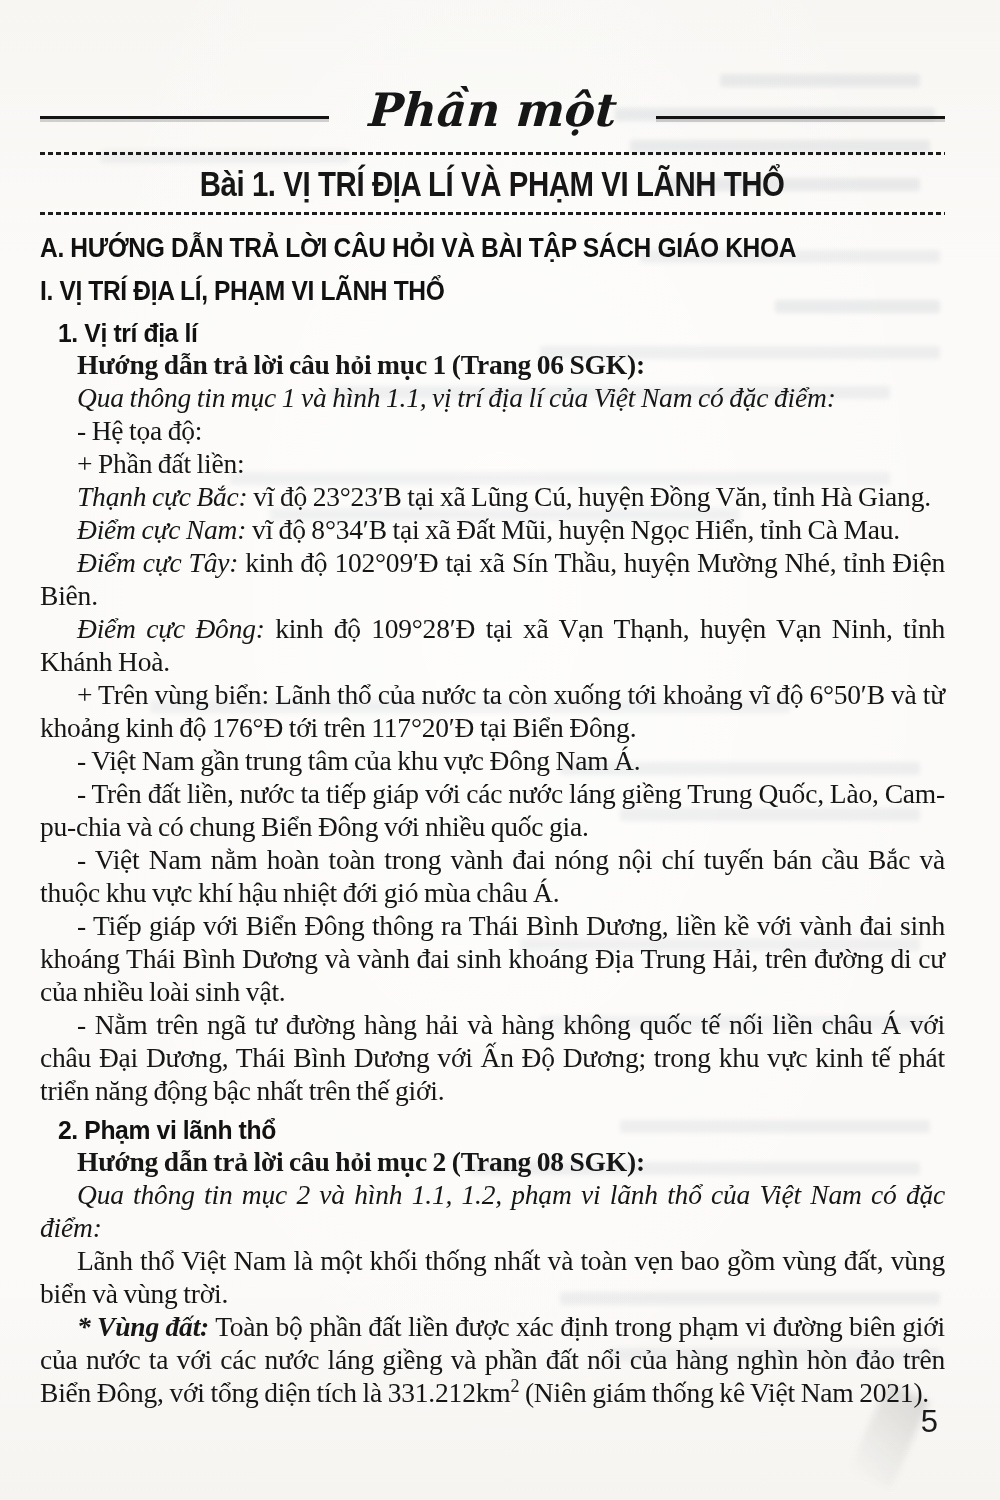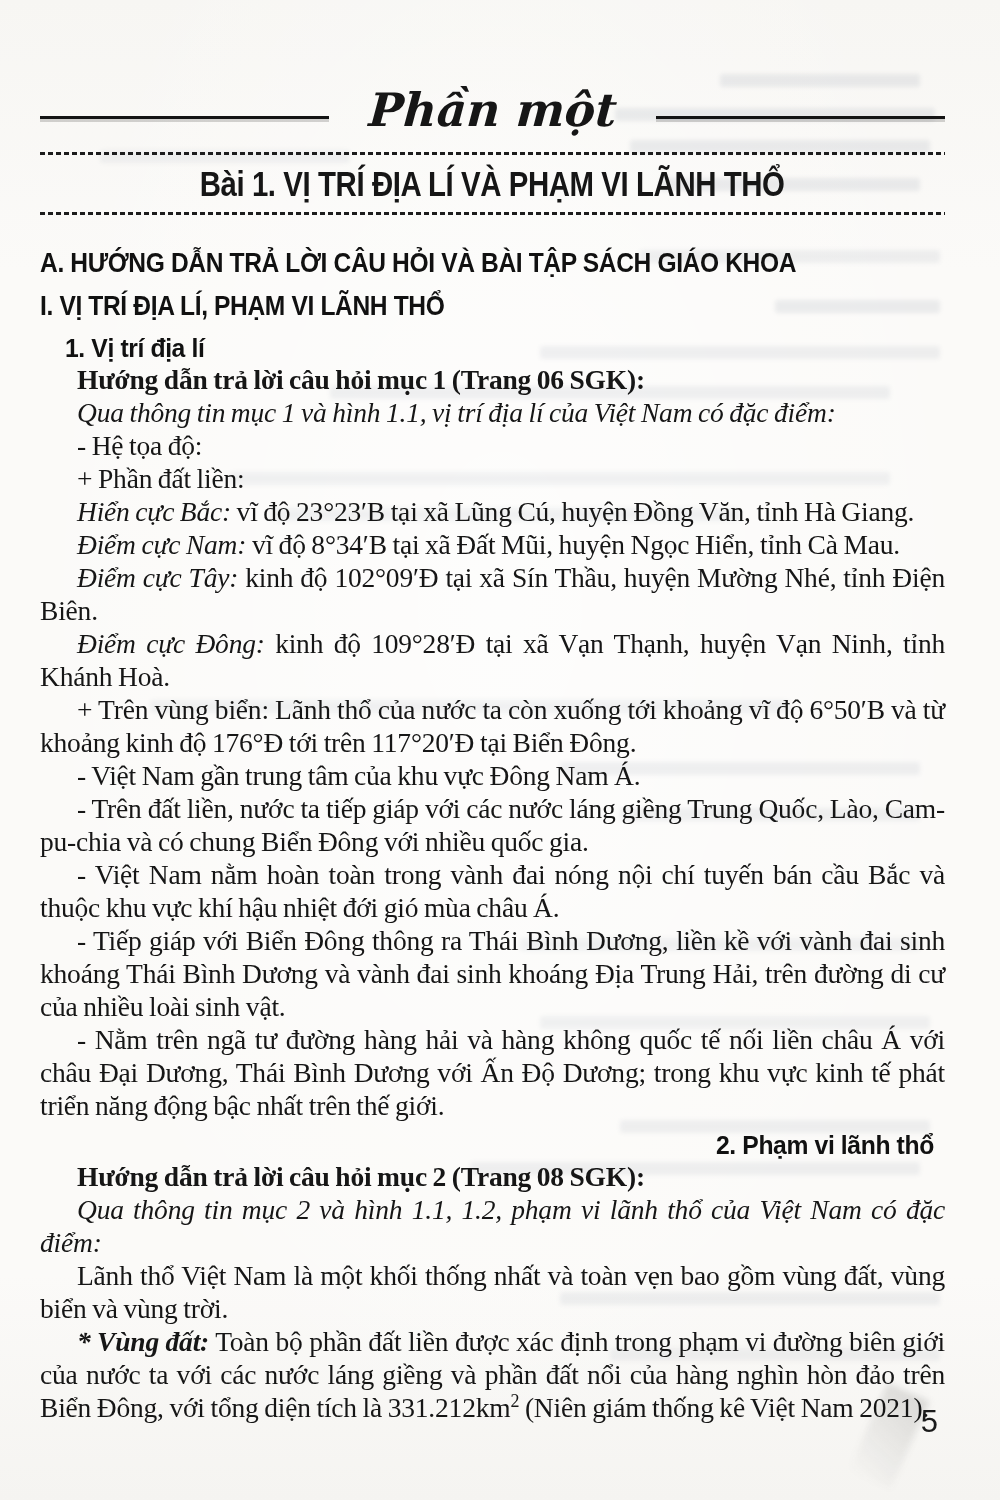--- a/index.html
+++ b/index.html
@@ -48,24 +48,24 @@
     transform:scaleX(.84);
   }
 
   
   .sans-head{
     font-family:"Liberation Sans", sans-serif;
     font-weight:bold;color:#111;
     letter-spacing:-.4px;
     white-space:nowrap;
   }
-  .head-a{margin-top:32px;font-size:27px;line-height:32px;}
+  .head-a{margin-top:17px;font-size:27px;line-height:32px;}
   .head-a > span, .head-i > span{display:inline-block;transform:scaleX(.91);transform-origin:left center;}
   .head-i{margin-top:11px;font-size:27px;line-height:32px;}
-  .head-num{margin-top:11px;margin-left:25px;font-size:26px;line-height:30px;}
+  .head-num{margin-top:11px;margin-left:18px;font-size:26px;line-height:30px;}
   .head-num > span{display:inline-block;transform:scaleX(.95);transform-origin:left center;}
 
   
   .body-para{
     margin:0;
     font-size:27.5px;line-height:33px;
     text-align:justify;text-indent:37px;
     letter-spacing:-.2px;word-spacing:-1px;
   }
   .guide{font-weight:bold;}
@@ -147,32 +147,32 @@
     </div>
 
     <div class="sans-head head-num">
       <span>1. Vị trí địa lí</span>
     </div>
     <p class="body-para guide">Hướng dẫn trả lời câu hỏi mục 1 (Trang 06 SGK):</p>
     <p class="body-para intro">Qua thông tin mục 1 và hình 1.1, vị trí địa lí của Việt Nam có đặc điểm:</p>
 
     <p class="body-para"><span>- Hệ tọa độ:</span></p>
     <p class="body-para"><span>+ Phần đất liền:</span></p>
-    <p class="body-para"><span class="lead">Hiển cực Bắc:</span><span> vĩ độ 23°23′B tại xã Lũng Cú, huyện Đồng Văn, tỉnh Hà Giang.</span></p>
+    <p class="body-para"><span class="lead">Thạnh cực Bắc:</span><span> vĩ độ 23°23′B tại xã Lũng Cú, huyện Đồng Văn, tỉnh Hà Giang.</span></p>
     <p class="body-para"><span class="lead">Điểm cực Nam:</span><span> vĩ độ 8°34′B tại xã Đất Mũi, huyện Ngọc Hiển, tỉnh Cà Mau.</span></p>
     <p class="body-para"><span class="lead">Điểm cực Tây:</span><span> kinh độ 102°09′Đ tại xã Sín Thầu, huyện Mường Nhé, tỉnh Điện Biên.</span></p>
     <p class="body-para"><span class="lead">Điểm cực Đông:</span><span> kinh độ 109°28′Đ tại xã Vạn Thạnh, huyện Vạn Ninh, tỉnh Khánh Hoà.</span></p>
     <p class="body-para"><span>+ Trên vùng biển: Lãnh thổ của nước ta còn xuống tới khoảng vĩ độ 6°50′B và từ khoảng kinh độ 176°Đ tới trên 117°20′Đ tại Biển Đông.</span></p>
     <p class="body-para"><span>- Việt Nam gần trung tâm của khu vực Đông Nam Á.</span></p>
     <p class="body-para"><span>- Trên đất liền, nước ta tiếp giáp với các nước láng giềng Trung Quốc, Lào, Cam-pu-chia và có chung Biển Đông với nhiều quốc gia.</span></p>
     <p class="body-para"><span>- Việt Nam nằm hoàn toàn trong vành đai nóng nội chí tuyến bán cầu Bắc và thuộc khu vực khí hậu nhiệt đới gió mùa châu Á.</span></p>
     <p class="body-para"><span>- Tiếp giáp với Biển Đông thông ra Thái Bình Dương, liền kề với vành đai sinh khoáng Thái Bình Dương và vành đai sinh khoáng Địa Trung Hải, trên đường di cư của nhiều loài sinh vật.</span></p>
     <p class="body-para"><span>- Nằm trên ngã tư đường hàng hải và hàng không quốc tế nối liền châu Á với châu Đại Dương, Thái Bình Dương với Ấn Độ Dương; trong khu vực kinh tế phát triển năng động bậc nhất trên thế giới.</span></p>
 
-    <div class="sans-head head-num" style="margin-top:8px;text-align:right;">
+    <div class="sans-head head-num" style="margin-top:8px;">
       <span>2. Phạm vi lãnh thổ</span>
     </div>
     <p class="body-para guide">Hướng dẫn trả lời câu hỏi mục 2 (Trang 08 SGK):</p>
     <p class="body-para intro">Qua thông tin mục 2 và hình 1.1, 1.2, phạm vi lãnh thổ của Việt Nam có đặc điểm:</p>
     <p class="body-para"><span>Lãnh thổ Việt Nam là một khối thống nhất và toàn vẹn bao gồm vùng đất, vùng biển và vùng trời.</span></p>
     <p class="body-para"><span class="lead-bold">* Vùng đất:</span><span> Toàn bộ phần đất liền được xác định trong phạm vi đường biên giới của nước ta với các nước láng giềng và phần đất nổi của hàng nghìn hòn đảo trên Biển Đông, với tổng diện tích  là 331.212km</span><sup>2</sup><span> (Niên giám thống kê Việt Nam 2021).</span></p>
 
   </div>
 
   <div class="page-number">5</div>

